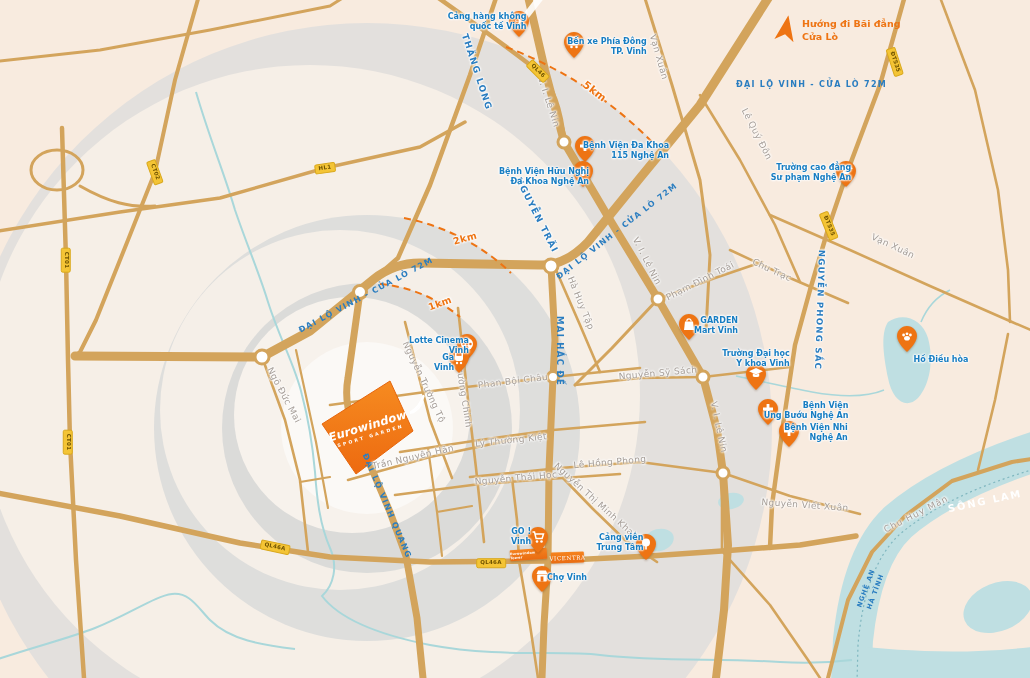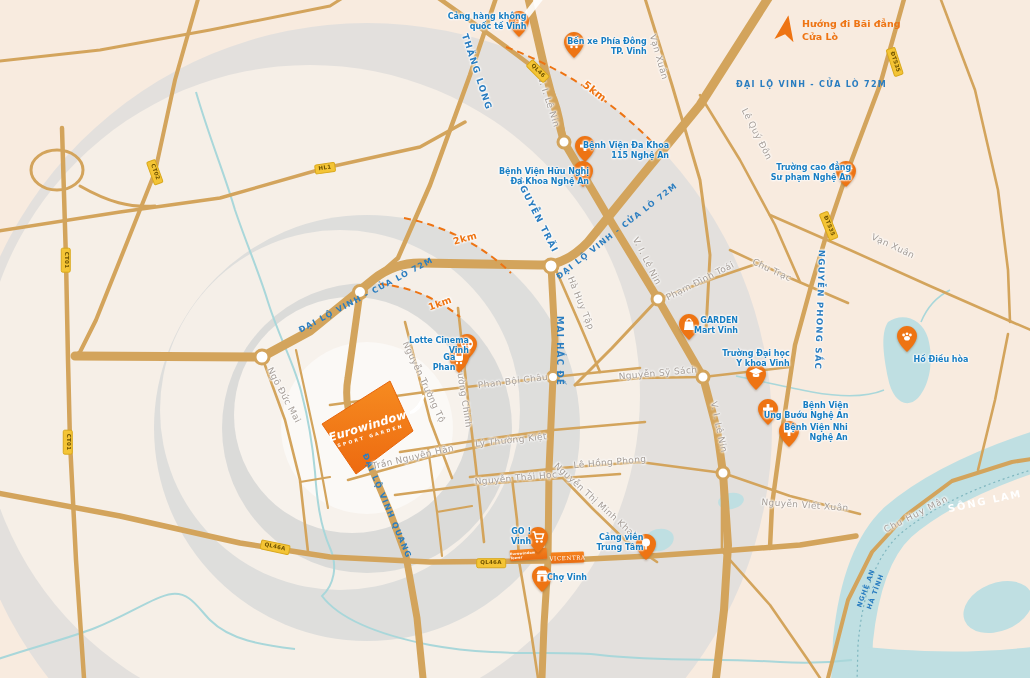--- a/index.html
+++ b/index.html
@@ -343,21 +343,21 @@
 TP. Vinh</div>
   <div class="pl halo" style="left:626px;top:151px;transform:translate(-50%,-50%)">Bệnh Viện Đa Khoa
 115 Nghệ An</div>
   <div class="pl halo" style="left:544px;top:177px;transform:translate(-50%,-50%)">Bệnh Viện Hữu Nghị
 Đa Khoa Nghệ An</div>
   <div class="pl halo" style="left:811px;top:173px;transform:translate(-50%,-50%)">Trường cao đẳng
 Sư phạm Nghệ An</div>
   <div class="pl halo" style="left:439px;top:346px;transform:translate(-50%,-50%)">Lotte Cinema
 Vinh</div>
   <div class="pl halo" style="left:444px;top:363px;transform:translate(-50%,-50%)">Ga
-Phan</div>
+Vinh</div>
   <div class="pl halo" style="left:716px;top:326px;transform:translate(-50%,-50%)">GARDEN
 Mart Vinh</div>
   <div class="pl halo" style="left:756px;top:359px;transform:translate(-50%,-50%)">Trường Đại học
 Y khoa Vinh</div>
   <div class="pl halo" style="left:941px;top:360px;transform:translate(-50%,-50%)">Hồ Điều hòa</div>
   <div class="pl halo" style="left:806px;top:411px;transform:translate(-50%,-50%)">Bệnh Viện
 Ung Bướu Nghệ An</div>
   <div class="pl halo" style="left:816px;top:433px;transform:translate(-50%,-50%)">Bệnh Viện Nhi
 Nghệ An</div>
   <div class="pl halo" style="left:521px;top:537px;transform:translate(-50%,-50%)">GO !

